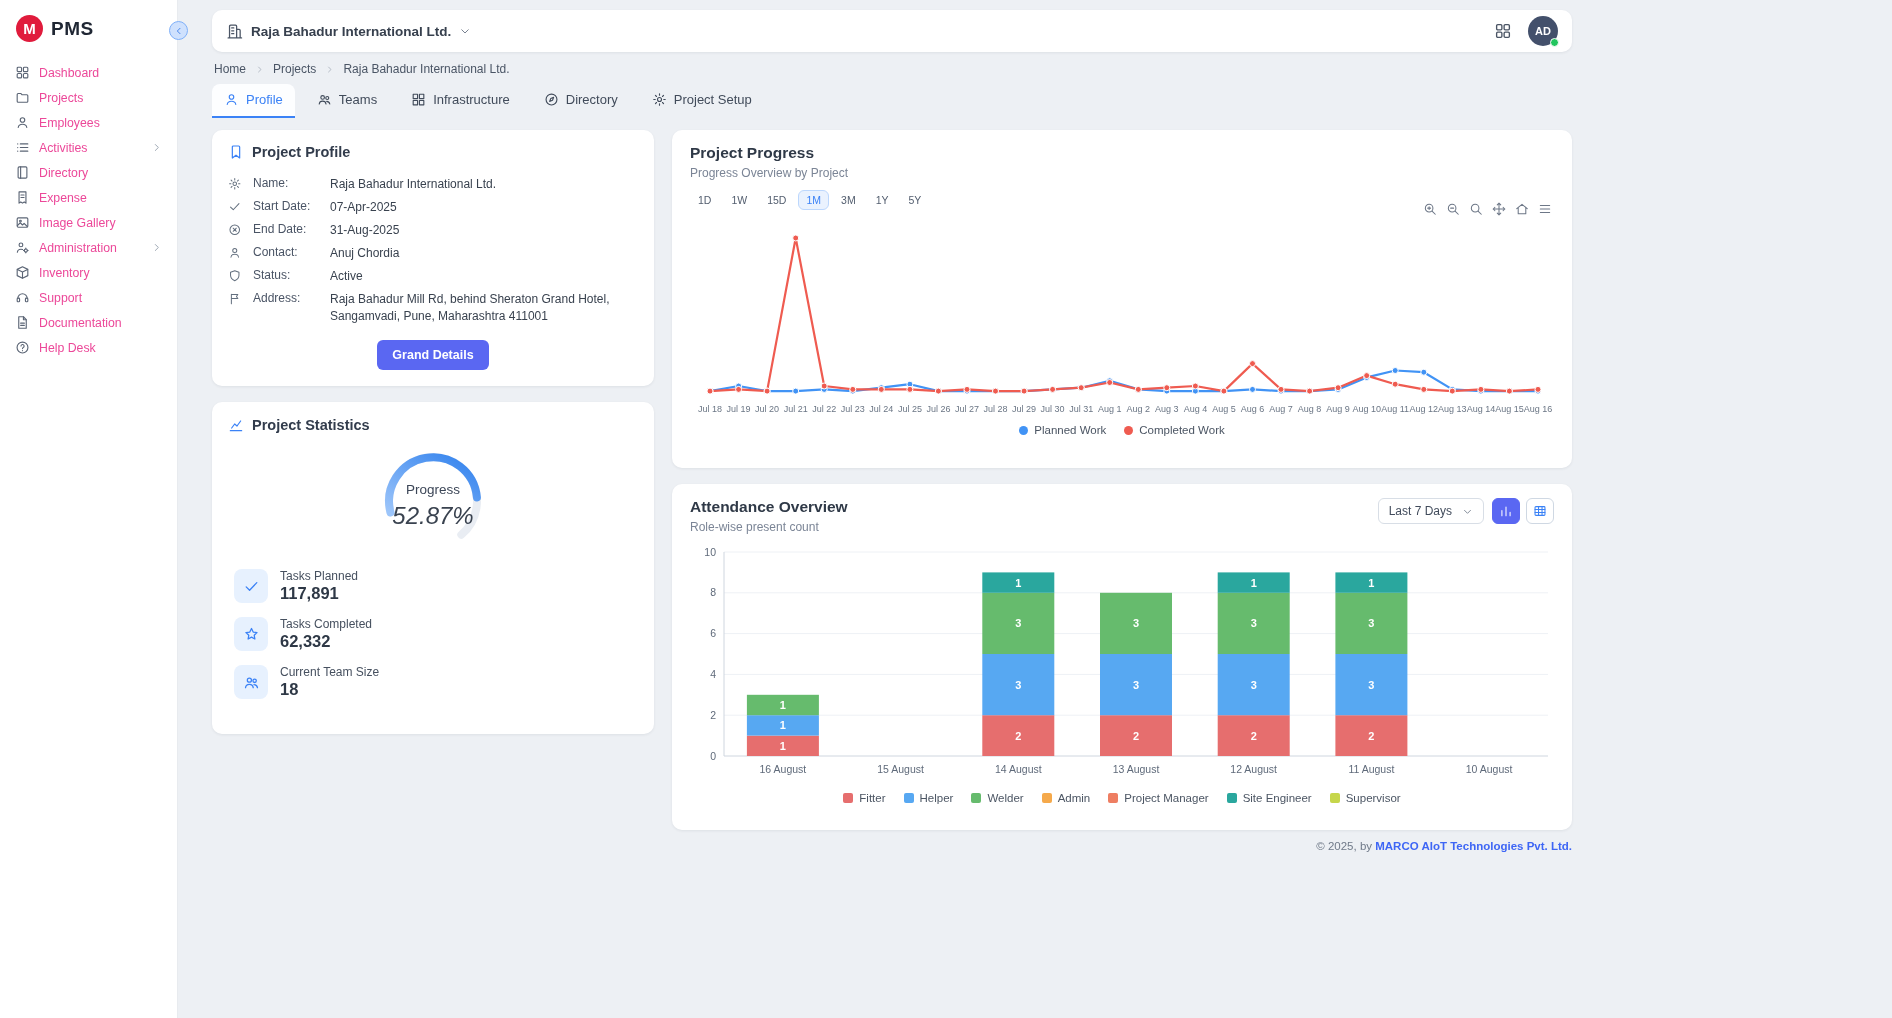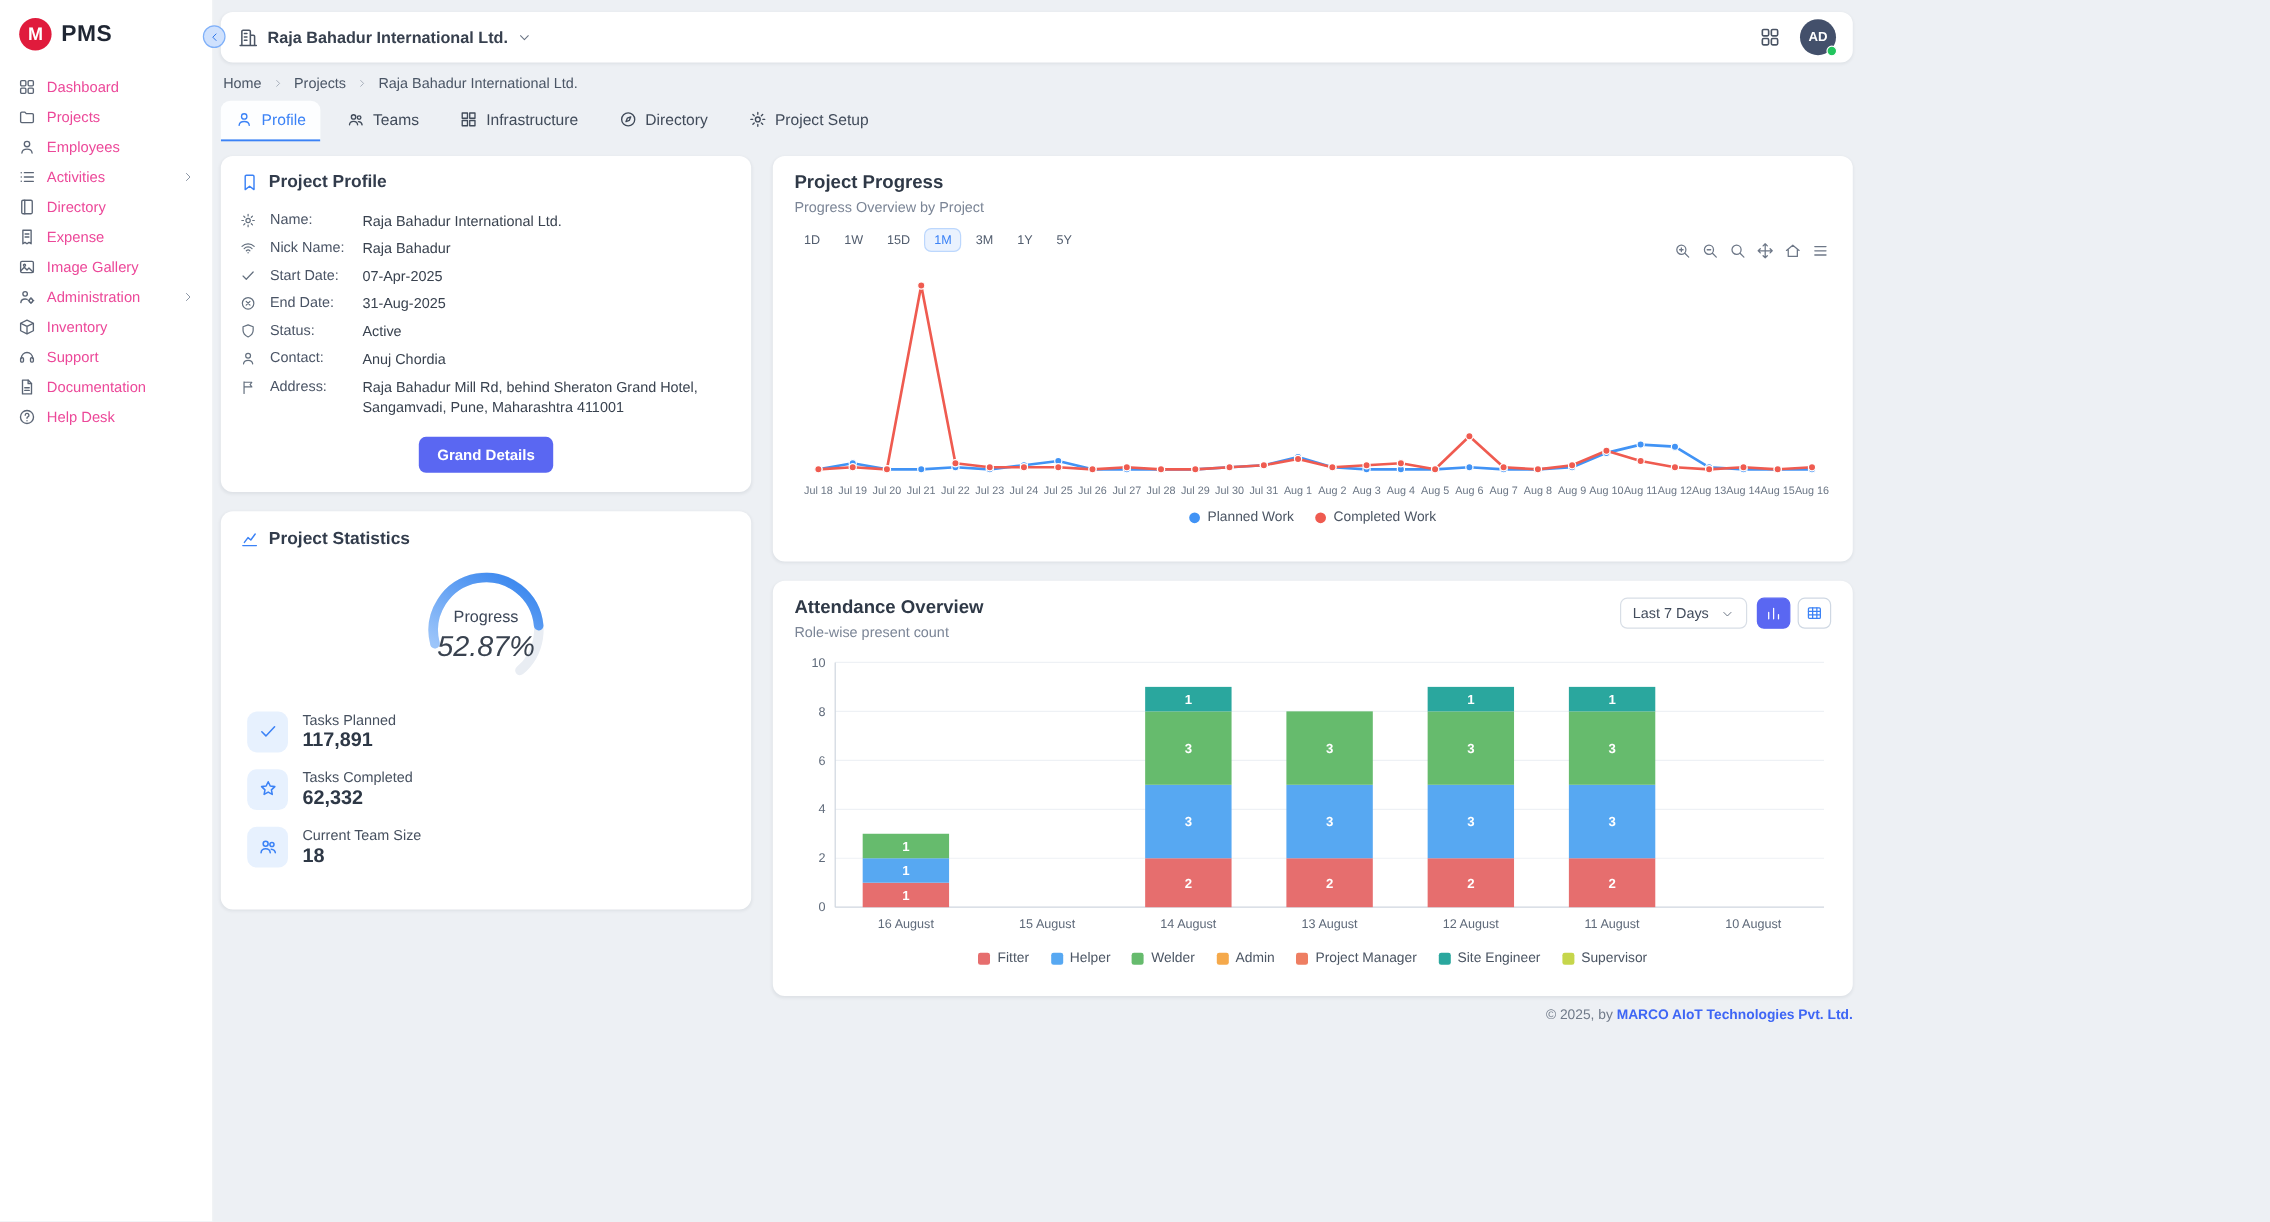--- a/index.html
+++ b/index.html
@@ -13,21 +13,21 @@
   .logo-row { display:flex; align-items:center; gap:8px; padding:15px 16px 12px; }
   .logo-mark { width:27px; height:27px; border-radius:50%; background:#e01b3c; color:#fff; font-weight:bold; font-size:15px; display:flex; align-items:center; justify-content:center; }
   .logo-text { font-size:19px; font-weight:bold; color:#1f2633; letter-spacing:.5px; }
   .side-menu { padding-top:6px; }
   .side-item { display:flex; align-items:center; gap:9px; padding:5px 15px; height:25px; font-size:12.3px; color:#ec4899; cursor:pointer; }
   .side-icn { font-size:15px; color:#5b6575; display:flex; }
   .side-label { white-space:nowrap; }
   .chev { margin-left:auto; font-size:11px; color:#8b95a4; display:flex; }
   .collapse-btn { position:absolute; left:169px; top:21px; width:19px; height:19px; border-radius:50%; background:#cfe1fd; border:1px solid #7fb0f9; color:#1d6ae5; display:flex; align-items:center; justify-content:center; font-size:10px; z-index:5; cursor:pointer; }
   
-  .page { position:absolute; left:166px; top:0; width:1396px; padding:10px 0 0 18px; }
+  .page { position:absolute; left:194px; top:0; width:1396px; padding:10px 0 0 18px; }
   .card { background:#fff; border-radius:10px; box-shadow:0 1px 3px rgba(16,24,40,.07); }
   .topbar { width:1360px; height:42px; display:flex; align-items:center; padding:0 14px; }
   .company { display:flex; align-items:center; gap:8px; cursor:pointer; }
   .company .icn { font-size:17px; color:#4b5565; display:flex; }
   .company-name { font-size:13.5px; font-weight:bold; color:#37404e; }
   .company .dd { font-size:12px; color:#6a7484; display:flex; }
   .top-actions { margin-left:auto; display:flex; align-items:center; gap:16px; }
   .apps-btn { font-size:18px; color:#4b5565; display:flex; cursor:pointer; }
   .avatar { position:relative; width:30px; height:30px; border-radius:50%; background:#43506b; color:#fff; font-size:11px; font-weight:bold; display:flex; align-items:center; justify-content:center; cursor:pointer; }
   .status-dot { position:absolute; right:-1px; bottom:-1px; width:9px; height:9px; border-radius:50%; background:#22c55e; border:1.5px solid #fff; }
@@ -369,64 +369,54 @@
                   <circle cx="12" cy="12" r="3.2"></circle>
                   <path d="M12 2.8v2.4M12 18.8v2.4M2.8 12h2.4M18.8 12h2.4M5.5 5.5l1.7 1.7M16.8 16.8l1.7 1.7M18.5 5.5l-1.7 1.7M7.2 16.8l-1.7 1.7"></path>
                 </svg>
               </span>
     <span class="field-label">Name:</span>
     <span class="field-value">Raja Bahadur International Ltd.</span>
   </div>
             <div class="field-row">
     <span class="field-icn">
                 <svg viewBox="0 0 24 24" width="1em" height="1em" fill="none" stroke="currentColor" stroke-width="1.8" stroke-linecap="round" stroke-linejoin="round" aria-hidden="true">
-                  <path d="M3 9.5a12.5 12.5 0 0 1 18 0M6.2 12.7a8 8 0 0 1 11.6 0M9.4 15.9a3.8 3.8 0 0 1 5.2 0"></path>
-                  <circle cx="12" cy="19" r="1.1" fill="currentColor" stroke="none"></circle>
-                </svg>
-              </span>
-    <span class="field-label">Nick Name:</span>
-    <span class="field-value">Raja Bahadur</span>
+                  <path d="M4.5 12.5l4.8 4.8L19.5 6.5"></path>
+                </svg>
+              </span>
+    <span class="field-label">Start Date:</span>
+    <span class="field-value">07-Apr-2025</span>
   </div>
             <div class="field-row">
     <span class="field-icn">
                 <svg viewBox="0 0 24 24" width="1em" height="1em" fill="none" stroke="currentColor" stroke-width="1.8" stroke-linecap="round" stroke-linejoin="round" aria-hidden="true">
-                  <path d="M4.5 12.5l4.8 4.8L19.5 6.5"></path>
-                </svg>
-              </span>
-    <span class="field-label">Start Date:</span>
-    <span class="field-value">07-Apr-2025</span>
+                  <circle cx="12" cy="12" r="8.5"></circle>
+                  <path d="M9.2 9.2l5.6 5.6M14.8 9.2l-5.6 5.6"></path>
+                </svg>
+              </span>
+    <span class="field-label">End Date:</span>
+    <span class="field-value">31-Aug-2025</span>
   </div>
             <div class="field-row">
     <span class="field-icn">
                 <svg viewBox="0 0 24 24" width="1em" height="1em" fill="none" stroke="currentColor" stroke-width="1.8" stroke-linecap="round" stroke-linejoin="round" aria-hidden="true">
-                  <circle cx="12" cy="12" r="8.5"></circle>
-                  <path d="M9.2 9.2l5.6 5.6M14.8 9.2l-5.6 5.6"></path>
-                </svg>
-              </span>
-    <span class="field-label">End Date:</span>
-    <span class="field-value">31-Aug-2025</span>
+                  <circle cx="12" cy="8" r="3.6"></circle>
+                  <path d="M5.2 20c.4-3.3 3.2-5.2 6.8-5.2s6.4 1.9 6.8 5.2"></path>
+                </svg>
+              </span>
+    <span class="field-label">Contact:</span>
+    <span class="field-value">Anuj Chordia</span>
   </div>
             <div class="field-row">
     <span class="field-icn">
                 <svg viewBox="0 0 24 24" width="1em" height="1em" fill="none" stroke="currentColor" stroke-width="1.8" stroke-linecap="round" stroke-linejoin="round" aria-hidden="true">
                   <path d="M12 3l7.5 2.8v5.4c0 4.6-3.2 7.9-7.5 9.8-4.3-1.9-7.5-5.2-7.5-9.8V5.8z"></path>
                 </svg>
               </span>
     <span class="field-label">Status:</span>
     <span class="field-value">Active</span>
-  </div>
-            <div class="field-row">
-    <span class="field-icn">
-                <svg viewBox="0 0 24 24" width="1em" height="1em" fill="none" stroke="currentColor" stroke-width="1.8" stroke-linecap="round" stroke-linejoin="round" aria-hidden="true">
-                  <circle cx="12" cy="8" r="3.6"></circle>
-                  <path d="M5.2 20c.4-3.3 3.2-5.2 6.8-5.2s6.4 1.9 6.8 5.2"></path>
-                </svg>
-              </span>
-    <span class="field-label">Contact:</span>
-    <span class="field-value">Anuj Chordia</span>
   </div>
             <div class="field-row">
     <span class="field-icn">
                 <svg viewBox="0 0 24 24" width="1em" height="1em" fill="none" stroke="currentColor" stroke-width="1.8" stroke-linecap="round" stroke-linejoin="round" aria-hidden="true">
                   <path d="M6 21V4M6 4.5h11.5L15 8l2.5 3.5H6"></path>
                 </svg>
               </span>
     <span class="field-label">Address:</span>
     <span class="field-value">Raja Bahadur Mill Rd, behind Sheraton Grand Hotel, Sangamvadi, Pune, Maharashtra 411001</span>
   </div>

